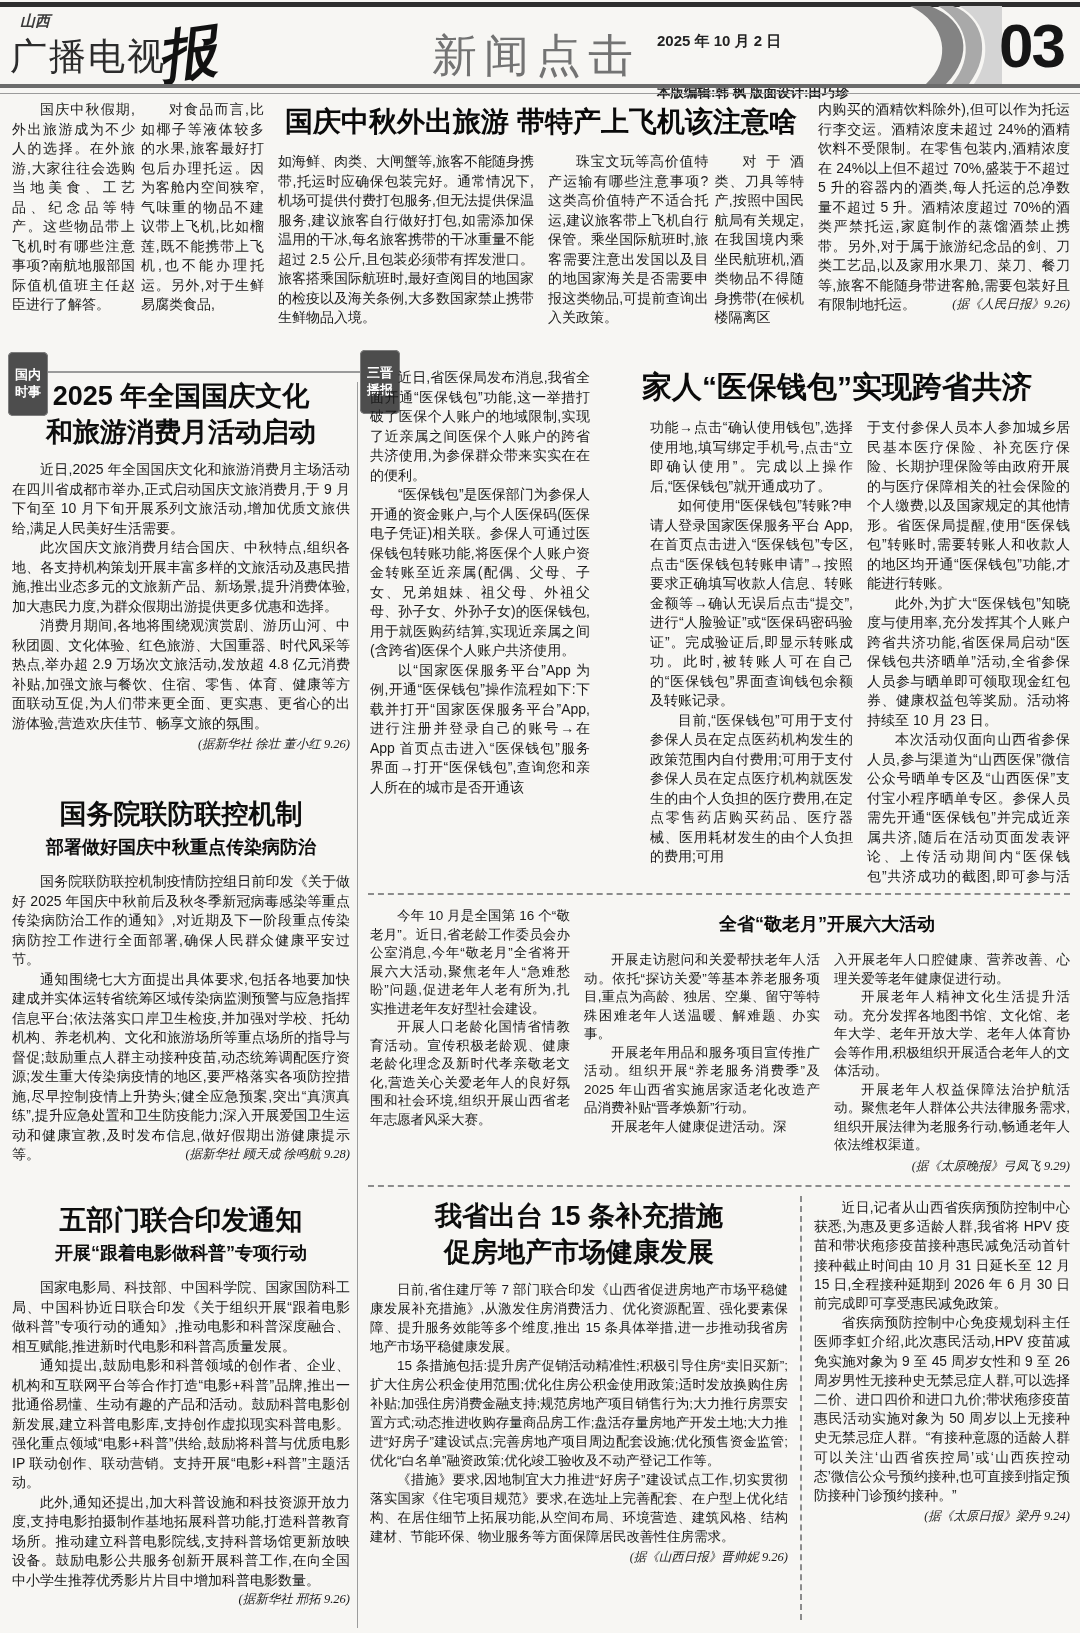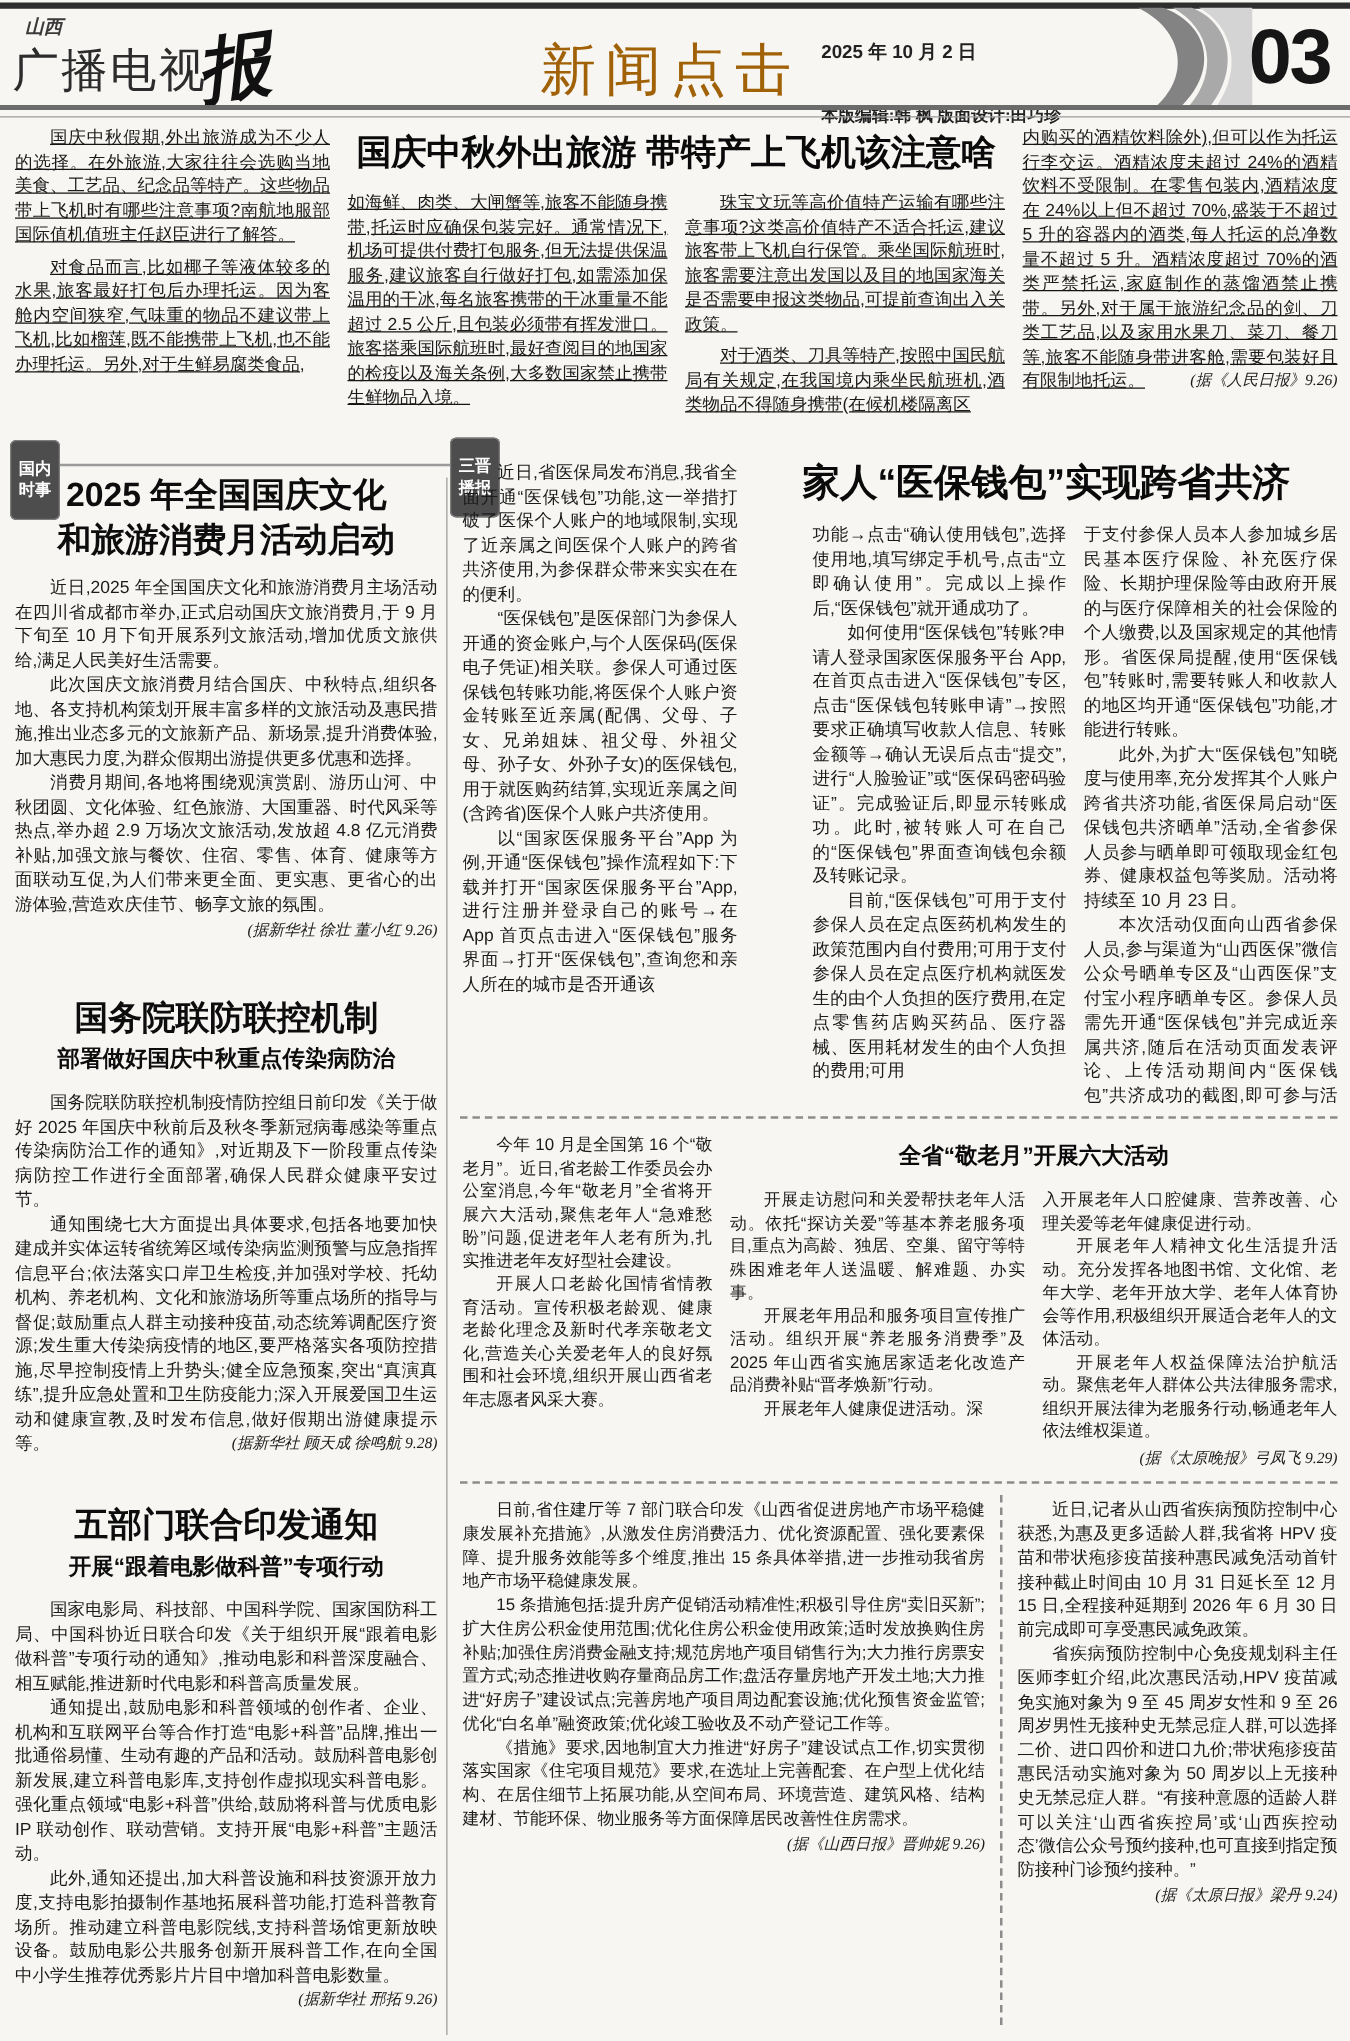--- a/index.html
+++ b/index.html
@@ -6,40 +6,40 @@
   .page{position:relative;width:1080px;height:1633px;margin:0 auto;background:#f7f6f3;
         font-family:"Liberation Sans",sans-serif;color:#141414;overflow:hidden;}
   
   .topbar{position:absolute;top:2px;left:0;width:100%;height:5px;background:#2e2e2e;}
   .hrule-thick{position:absolute;top:84px;left:0;width:100%;height:4px;background:#6b6b6b;}
   .hrule-thin{position:absolute;top:93px;left:0;width:100%;height:1px;background:#9b9b9b;}
   .mh-region{position:absolute;left:20px;top:12px;font-size:15px;font-style:italic;font-weight:bold;color:#3a3a3a;}
   .mh-title{position:absolute;left:10px;top:32px;font-size:37px;font-weight:400;letter-spacing:2px;color:#2c2c2c;}
   .mh-script{position:absolute;left:158px;top:16px;font-size:58px;font-weight:bold;font-style:italic;
              font-family:"Liberation Serif",serif;color:#111;transform:rotate(-8deg);}
-  .section-title{position:absolute;left:432px;top:26px;font-size:45px;font-weight:500;letter-spacing:7px;color:#a16207;}
+  .section-title{position:absolute;left:432px;top:26px;font-size:45px;font-weight:500;letter-spacing:7px;color:#737373;}
   .date-block{position:absolute;left:657px;top:32px;}
   .date{font-size:15px;font-weight:bold;color:#222;margin-bottom:6px;}
   .editors{font-size:13.5px;font-weight:bold;color:#222;margin-top:33px;}
   .swoosh{position:absolute;right:78px;top:6px;}
   .pageno{position:absolute;right:16px;top:10px;font-size:62px;font-weight:700;letter-spacing:-2px;color:#161616;}
   
   .body{margin:0;font-size:14px;line-height:19.5px;text-align:justify;color:#1a1a1a;}
   .ind{text-indent:2em;}
   .attr{font-family:"Liberation Serif",serif;font-style:italic;font-size:12.5px;color:#1a1a1a;}
   .attr-f{float:right;}
   .attr-r{display:block;text-align:right;margin-top:3px;}
   .hl{margin:0 0 10px;text-align:center;font-weight:900;color:#0d0d0d;}
   .h-ln{display:block;}
   .f27{font-size:27px;line-height:36px;}
   .f24{font-size:24px;line-height:33px;}
   .f21{font-size:18px;line-height:30px;}
   
   .top-story{position:absolute;left:12px;top:100px;width:1058px;height:250px;display:flex;gap:14px;}
-  .ts-col{width:252px;display:flex;flex-direction:column;gap:6px;text-decoration:underline;}
+  .ts-col{width:252px;display:flex;flex-direction:row;gap:6px;}
   .ts-mid{flex:1;display:flex;flex-direction:column;}
   .ts-headline{margin:2px 0 10px;text-align:center;font-size:28px;line-height:40px;font-weight:900;color:#0a0a0a;}
   .ts-midcols{display:flex;gap:14px;}
   .ts-midcols .ts-col{width:calc(50% - 7px);}
   
   .tagline{position:absolute;left:40px;top:371px;width:322px;height:2px;background:#9a9a9a;}
   .tag{position:absolute;width:34px;padding:15px 3px;background:#4d4d4d;color:#fff;border-radius:5px;
        font-size:13px;font-weight:bold;text-align:center;line-height:1.3;box-shadow:inset 0 0 0 1px #7d7d7d;}
   .tag1{left:8px;top:352px;}
   .tag2{left:360px;top:350px;}
@@ -202,20 +202,24 @@
           <p class="body">入开展老年人口腔健康、营养改善、心理关爱等老年健康促进行动。</p>
           <p class="body ind">开展老年人精神文化生活提升活动。充分发挥各地图书馆、文化馆、老年大学、老年开放大学、老年人体育协会等作用,积极组织开展适合老年人的文体活动。</p>
           <p class="body ind">开展老年人权益保障法治护航活动。聚焦老年人群体公共法律服务需求,组织开展法律为老服务行动,畅通老年人依法维权渠道。</p>
           <span class="attr attr-r">(据《太原晚报》弓凤飞 9.29)</span>
         </div>
       </div>
     </div>
   </section>
 
   <section class="art-m3">
+    <h2 class="hl">
+      <span class="h-ln f27">我省出台 15 条补充措施</span>
+      <span class="h-ln f27">促房地产市场健康发展</span>
+    </h2>
     <p class="body ind">日前,省住建厅等 7 部门联合印发《山西省促进房地产市场平稳健康发展补充措施》,从激发住房消费活力、优化资源配置、强化要素保障、提升服务效能等多个维度,推出 15 条具体举措,进一步推动我省房地产市场平稳健康发展。</p>
     <p class="body ind">15 条措施包括:提升房产促销活动精准性;积极引导住房“卖旧买新”;扩大住房公积金使用范围;优化住房公积金使用政策;适时发放换购住房补贴;加强住房消费金融支持;规范房地产项目销售行为;大力推行房票安置方式;动态推进收购存量商品房工作;盘活存量房地产开发土地;大力推进“好房子”建设试点;完善房地产项目周边配套设施;优化预售资金监管;优化“白名单”融资政策;优化竣工验收及不动产登记工作等。</p>
     <p class="body ind">《措施》要求,因地制宜大力推进“好房子”建设试点工作,切实贯彻落实国家《住宅项目规范》要求,在选址上完善配套、在户型上优化结构、在居住细节上拓展功能,从空间布局、环境营造、建筑风格、结构建材、节能环保、物业服务等方面保障居民改善性住房需求。</p>
     <span class="attr attr-r">(据《山西日报》晋帅妮 9.26)</span>
   </section>
 
   <section class="art-m4">
     <p class="body ind">近日,记者从山西省疾病预防控制中心获悉,为惠及更多适龄人群,我省将 HPV 疫苗和带状疱疹疫苗接种惠民减免活动首针接种截止时间由 10 月 31 日延长至 12 月 15 日,全程接种延期到 2026 年 6 月 30 日前完成即可享受惠民减免政策。</p>
     <p class="body ind">省疾病预防控制中心免疫规划科主任医师李虹介绍,此次惠民活动,HPV 疫苗减免实施对象为 9 至 45 周岁女性和 9 至 26 周岁男性无接种史无禁忌症人群,可以选择二价、进口四价和进口九价;带状疱疹疫苗惠民活动实施对象为 50 周岁以上无接种史无禁忌症人群。“有接种意愿的适龄人群可以关注‘山西省疾控局’或‘山西疾控动态’微信公众号预约接种,也可直接到指定预防接种门诊预约接种。”</p>
     <span class="attr attr-r">(据《太原日报》梁丹 9.24)</span>

